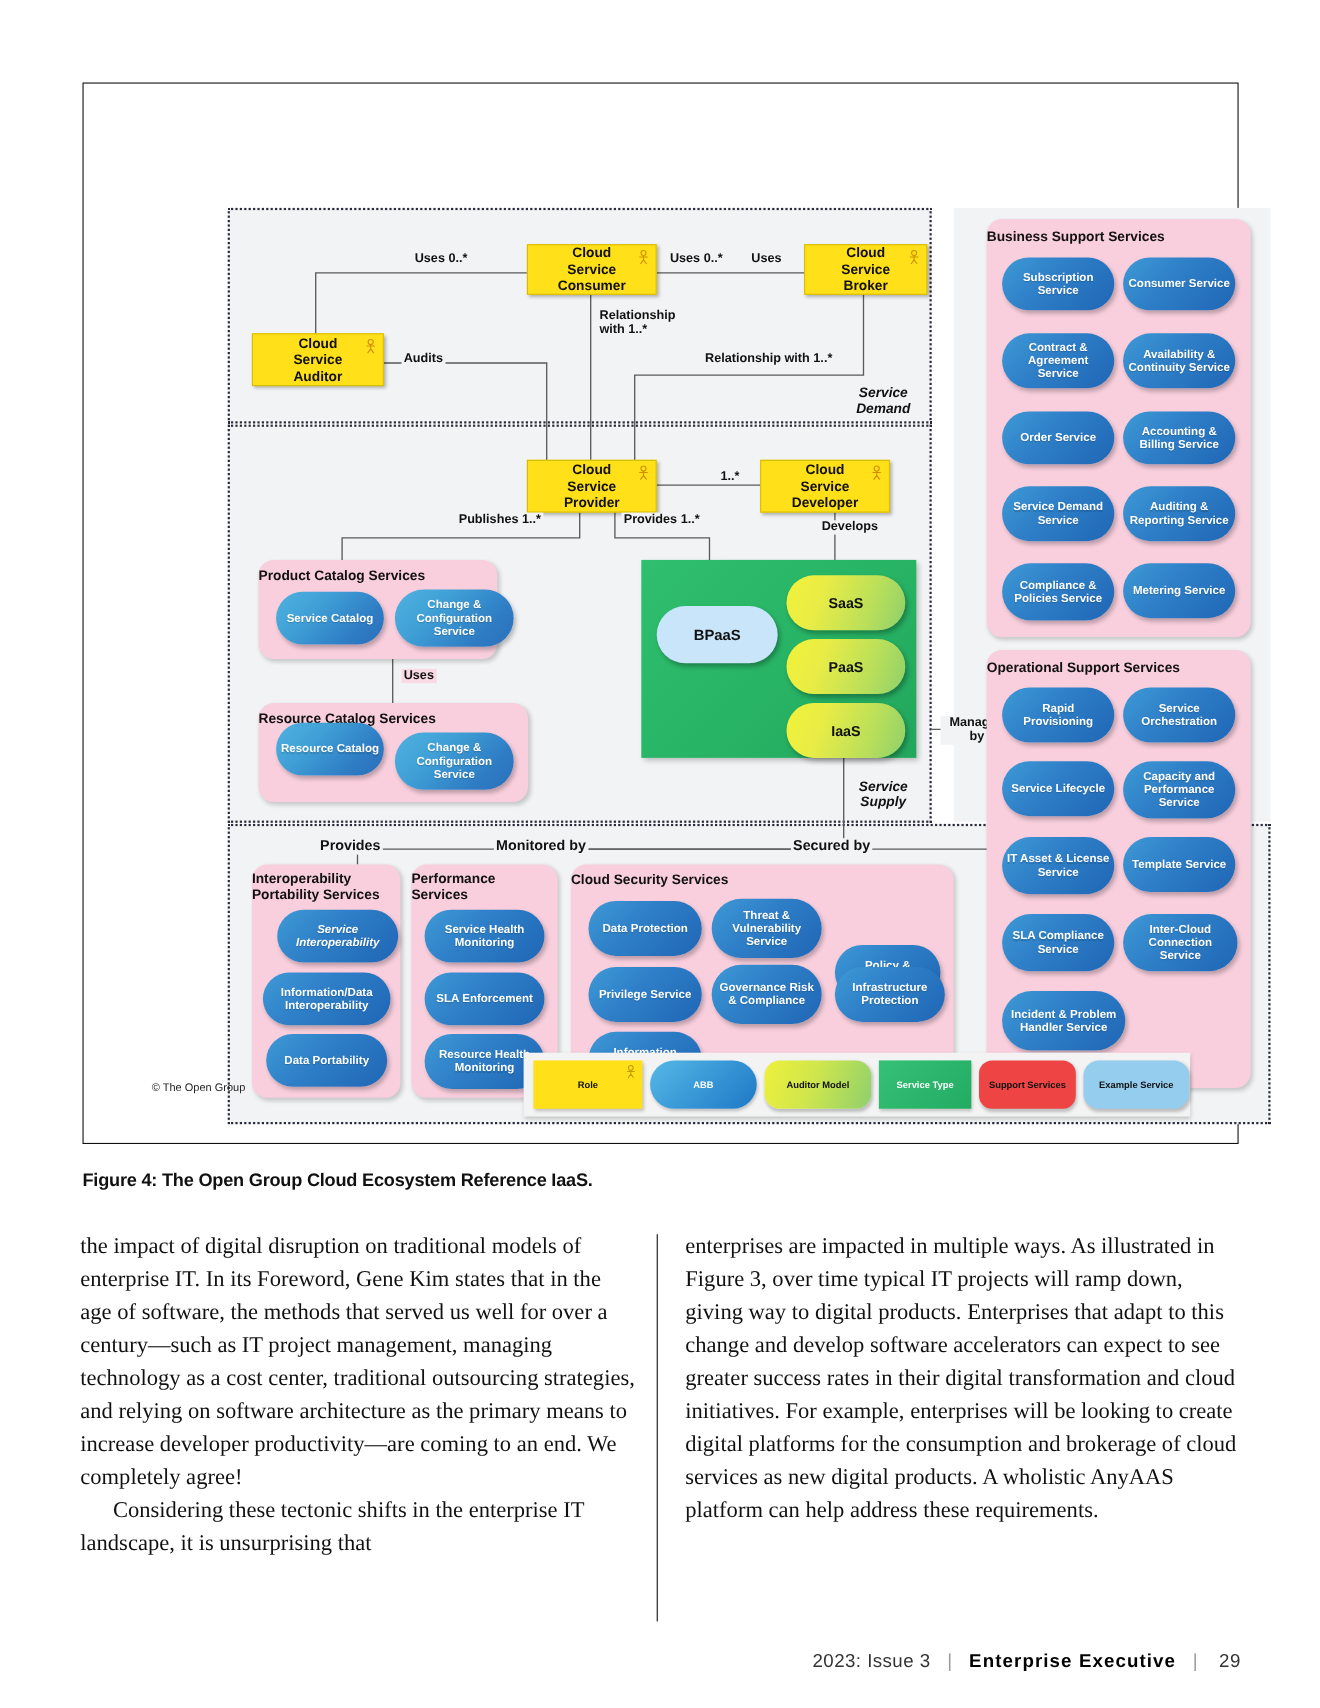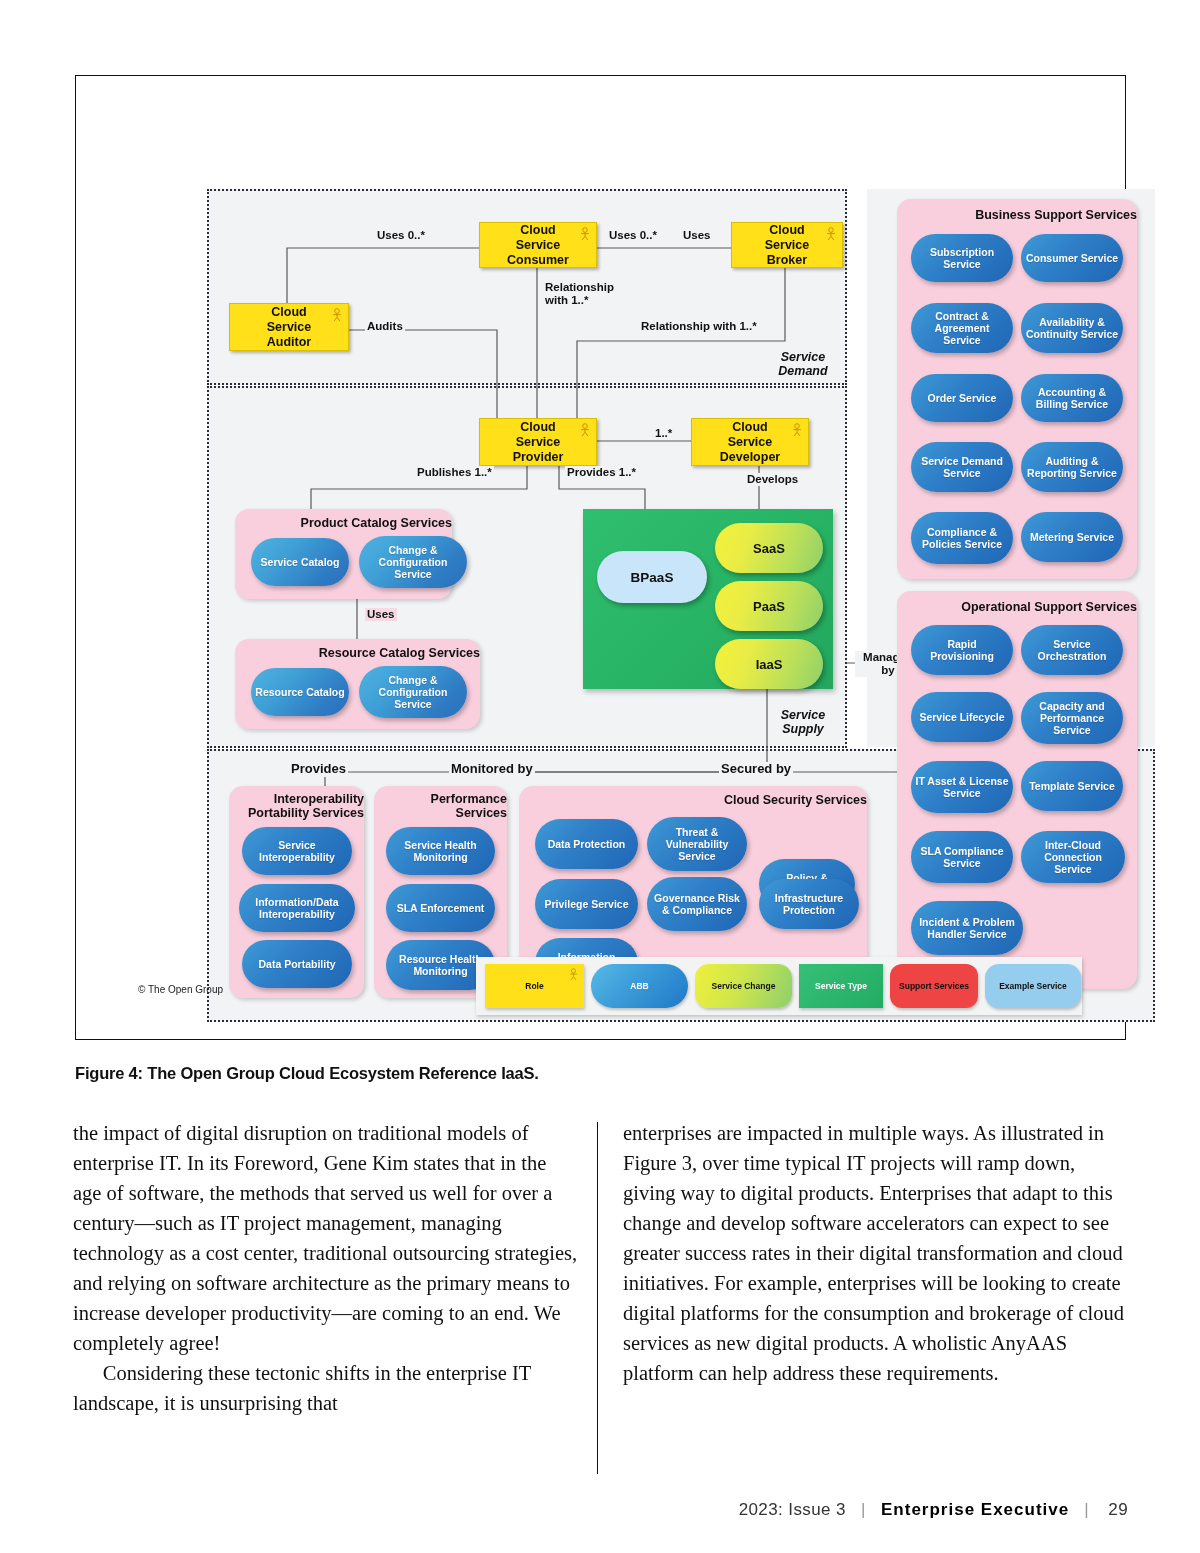--- a/index.html
+++ b/index.html
@@ -24,21 +24,21 @@
   
   .conn-label{position:absolute;font-size:11.5px;font-weight:600;color:#111;background:#f2f3f4;
               line-height:1.15;text-align:center;white-space:nowrap;padding:0 2px;}
   .conn-label.wrap{white-space:normal;}
 
   
   #lines{position:absolute;left:0;top:0;width:948px;height:833px;pointer-events:none;}
 
   
   .group-pink{position:absolute;background:#f9cfdd;border-radius:14px;box-shadow:2px 2px 4px rgba(0,0,0,.18);box-sizing:border-box;}
-  .group-title{position:absolute;left:0;right:0;text-align:right;font-weight:700;font-size:12.5px;color:#111;line-height:1.15;}
+  .group-title{position:absolute;left:0;right:0;text-align:left;font-weight:700;font-size:12.5px;color:#111;line-height:1.15;}
 
   
   .pill{position:absolute;border-radius:999px;
         background:linear-gradient(135deg,#4fb3e0 0%,#3f9fd6 35%,#2e7cc4 75%,#2a6fbb 100%);
         box-shadow:2px 3px 4px rgba(0,0,0,.25);
         display:flex;align-items:center;justify-content:center;text-align:center;
         color:#ffffff;font-weight:700;font-size:10.5px;line-height:1.15;padding:2px 4px;box-sizing:border-box;
         text-shadow:0 1px 1px rgba(0,0,0,.18);}
   .pill.deep{background:linear-gradient(135deg,#3e9ad6 0%,#2f80c8 40%,#1f66b5 100%);}
 
@@ -226,21 +226,21 @@
     <div class="region-label" style="left:560px;top:806px;width:200px;font-size:13.5px;">Service Support</div>
 
     <div class="group-pink" style="left:28px;top:320px;width:217px;height:90px;">
       <div class="group-title" style="top:7px;">Product Catalog Services</div>
       <div class="pill" style="left:16px;top:29px;width:98px;height:48px;">Service Catalog</div>
       <div class="pill" style="left:124px;top:27px;width:108px;height:52px;">Change &amp; Configuration Service</div>
     </div>
 
     <div class="group-pink" style="left:28px;top:450px;width:245px;height:90px;">
       <div class="group-title" style="top:7px;">Resource Catalog Services</div>
-      <div class="pill" style="left:16px;top:29px;width:98px;height:48px;">Resource Catalog</div>
+      <div class="pill" style="left:16px;top:18px;width:98px;height:48px;">Resource Catalog</div>
       <div class="pill" style="left:124px;top:27px;width:108px;height:52px;">Change &amp; Configuration Service</div>
     </div>
 
     <div id="green-block" style="left:376px;top:320px;width:250px;height:180px;">
       <div id="bpaas-pill" style="left:14px;top:42px;width:110px;height:52px;">BPaaS</div>
       <div class="model-pill" style="left:132px;top:14px;width:108px;height:50px;">SaaS</div>
       <div class="model-pill" style="left:132px;top:72px;width:108px;height:50px;">PaaS</div>
       <div class="model-pill" style="left:132px;top:130px;width:108px;height:50px;">IaaS</div>
     </div>
 
@@ -269,21 +269,21 @@
       <div class="pill deep" style="left:14px;top:240px;width:102px;height:52px;">SLA Compliance Service</div>
       <div class="pill deep" style="left:124px;top:240px;width:104px;height:52px;">Inter-Cloud Connection Service</div>
       <div class="pill deep" style="left:14px;top:310px;width:112px;height:54px;">Incident &amp; Problem Handler Service</div>
     </div>
 
     <div class="group-pink" style="left:22px;top:597px;width:135px;height:212px;">
       <div class="group-title" style="top:6px;">
         <span>Interoperability</span><br>
         <span>Portability Services</span>
       </div>
-      <div class="pill deep" style="left:13px;top:41px;width:110px;height:48px;">Service Interoperability</div>
+      <div class="pill deep" style="left:23px;top:41px;width:110px;height:48px;font-style:italic;">Service Interoperability</div>
       <div class="pill deep" style="left:10px;top:98px;width:116px;height:48px;">Information/Data Interoperability</div>
       <div class="pill deep" style="left:13px;top:154px;width:110px;height:48px;">Data Portability</div>
     </div>
 
     <div class="group-pink" style="left:167px;top:597px;width:133px;height:212px;">
       <div class="group-title" style="top:6px;">
         <span>Performance</span><br>
         <span>Services</span>
       </div>
       <div class="pill deep" style="left:12px;top:41px;width:109px;height:48px;">Service Health Monitoring</div>
@@ -309,21 +309,21 @@
       <svg style="position:absolute;right:5px;top:4px;width:11px;height:13px;" viewBox="0 0 12 14">
           <circle cx="6" cy="3" r="2.3" fill="none" stroke="#c49a00" stroke-width="1"></circle>
           <path d="M6 5.4 V9.2 M2.2 6.6 H9.8 M6 9.2 L3.2 13 M6 9.2 L8.8 13" stroke="#c49a00" stroke-width="1" fill="none"></path>
         </svg>
       <span>Role</span>
     </div>
     <div class="lg lg-abb">
       <span>ABB</span>
     </div>
     <div class="lg lg-model">
-      <span>Service Change</span>
+      <span>Auditor Model</span>
     </div>
     <div class="lg lg-type">
       <span>Service Type</span>
     </div>
     <div class="lg lg-support">
       <span>Support Services</span>
     </div>
     <div class="lg lg-example">
       <span>Example Service</span>
     </div>

